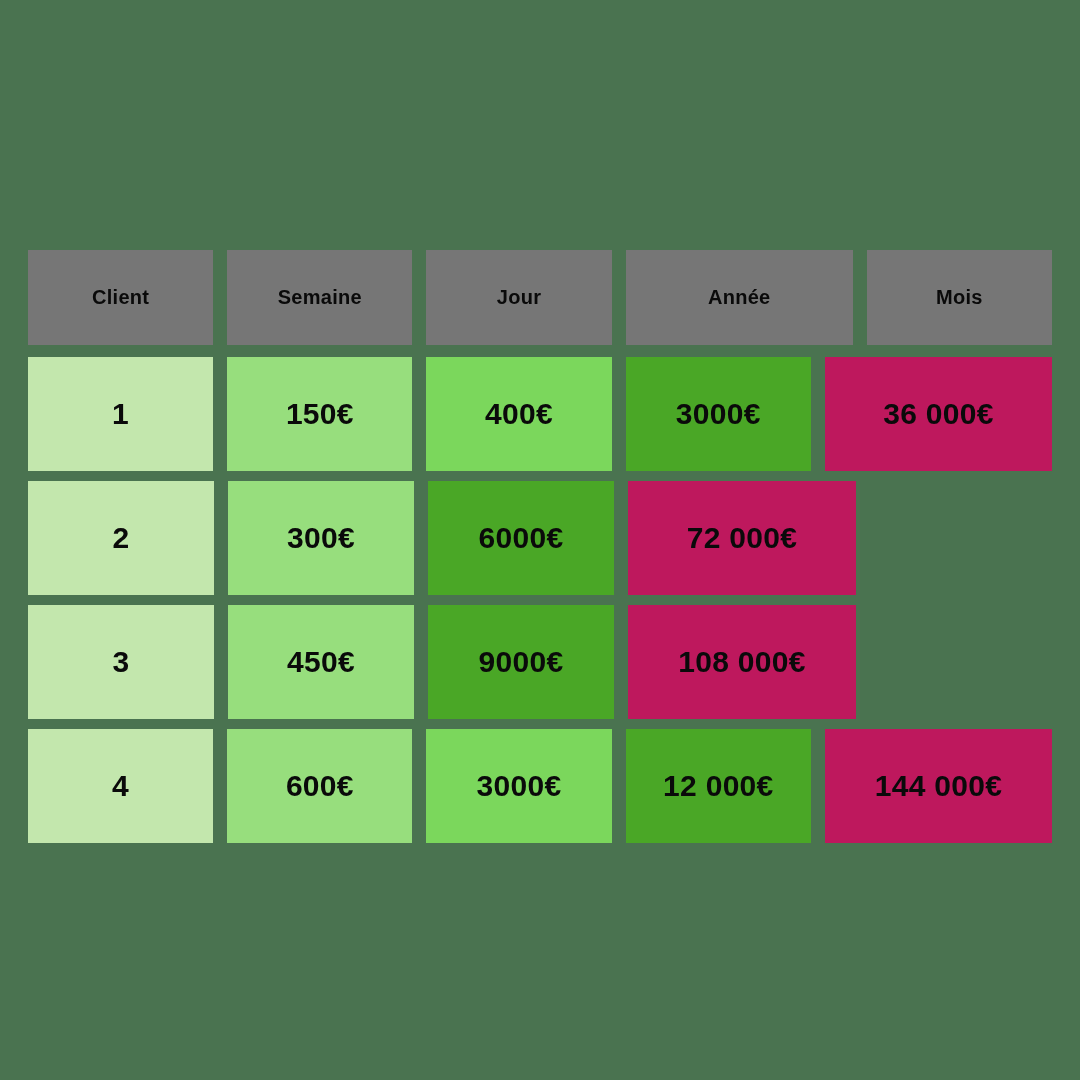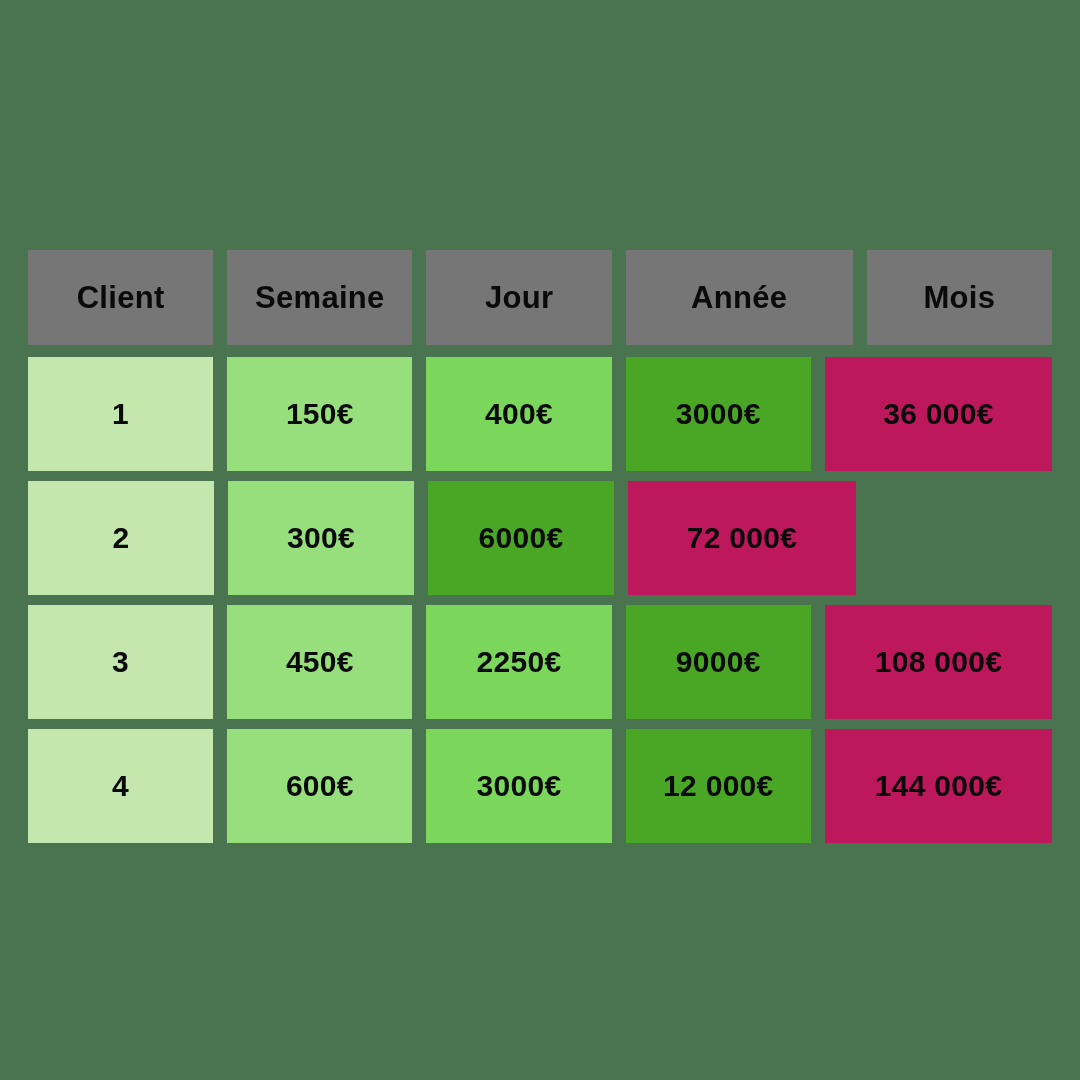--- a/index.html
+++ b/index.html
@@ -36,21 +36,21 @@
     font-weight: bold;
     font-size: 30px;
     letter-spacing: 0.3px;
     box-sizing: border-box;
     text-align: center;
     white-space: nowrap;
   }
   .header-row .cell {
     background: #767676;
     height: 95px;
-    font-size: 31px;
+    font-size: 20px;
   }
   .body-row .cell {
     height: 114px;
   }
   
   .col-0 { width: 186px; }
   .col-1 { width: 186px; }
   .col-2 { width: 186px; }
   .col-3 { width: 186px; }
   .col-4 { width: 228px; }
@@ -86,21 +86,20 @@
   <div class="grid-row body-row">
     <div class="cell col-0">2</div>
     <div class="cell col-1">300€</div>
     <div class="cell col-3">6000€</div>
     <div class="cell col-4">72 000€</div>
   </div>
 
   <div class="grid-row body-row">
     <div class="cell col-0">3</div>
     <div class="cell col-1">450€</div>
-    <div class="cell col-2">2250€</div>
     <div class="cell col-3">9000€</div>
     <div class="cell col-4">108 000€</div>
   </div>
 
   <div class="grid-row body-row">
     <div class="cell col-0">4</div>
     <div class="cell col-1">600€</div>
     <div class="cell col-2">3000€</div>
     <div class="cell col-3">12 000€</div>
     <div class="cell col-4">144 000€</div>

